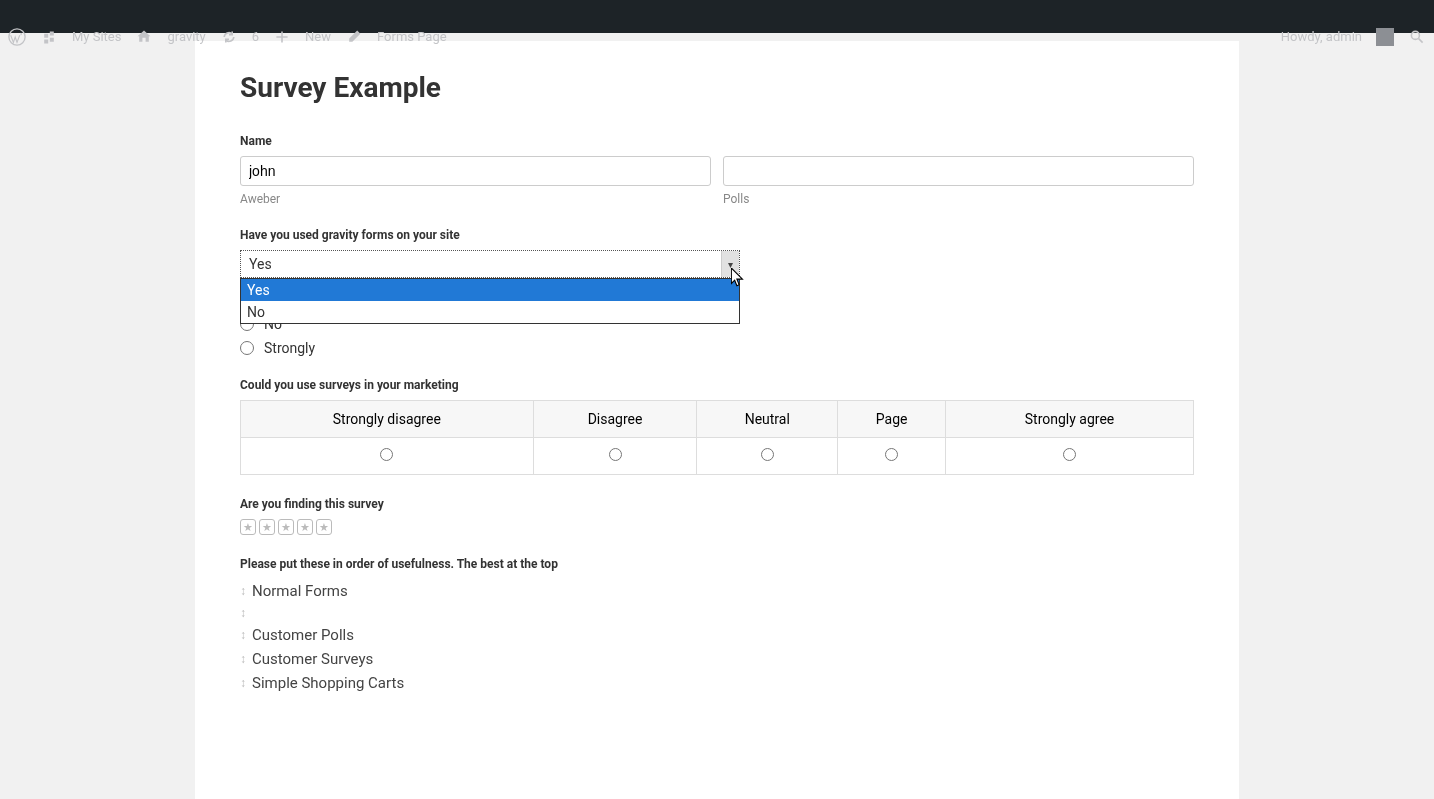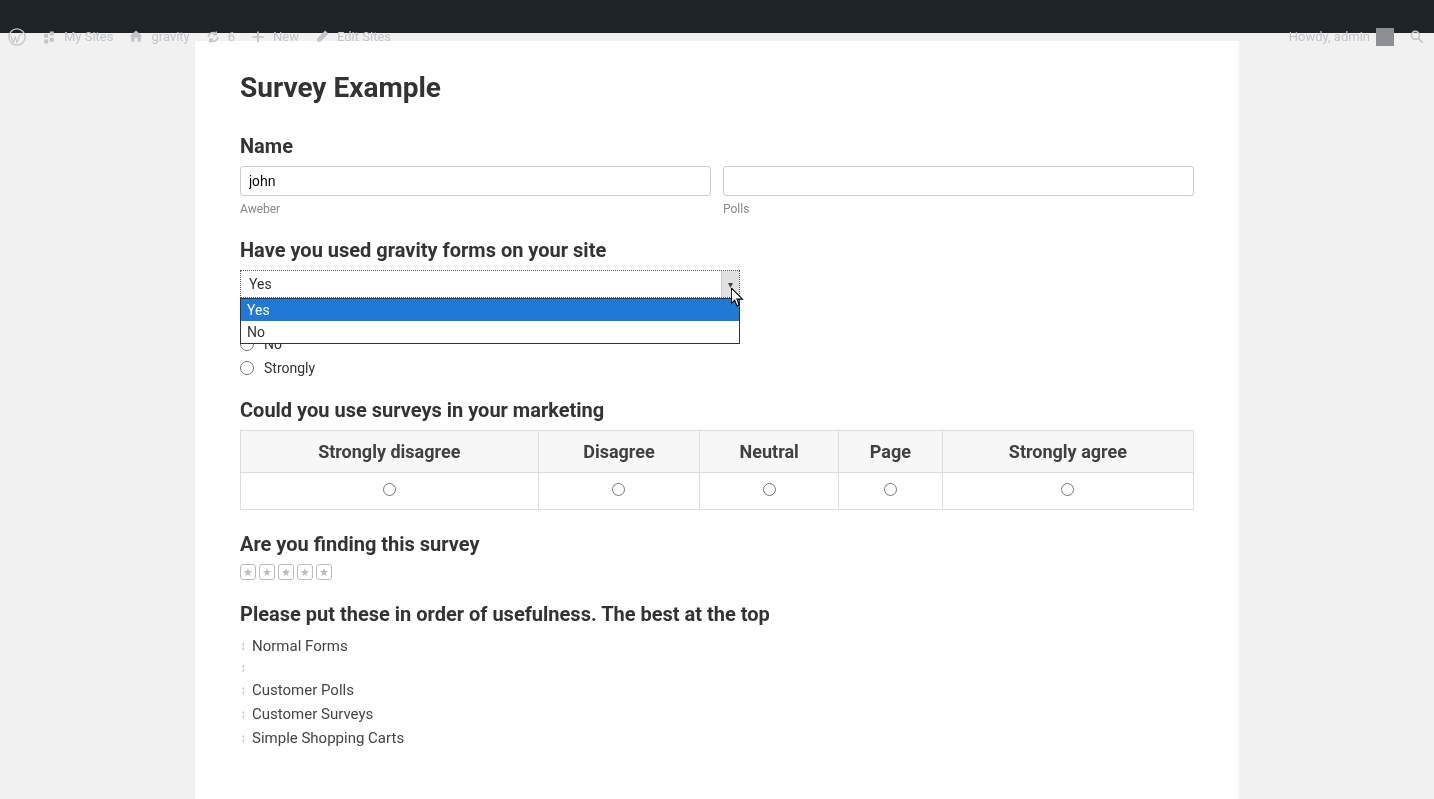--- a/index.html
+++ b/index.html
@@ -20,21 +20,21 @@
     justify-content: space-between;
   }
   .adminbar-left, .adminbar-right {
     display: flex;
     align-items: center;
     gap: 14px;
   }
   .adminbar-item {
     display: flex;
     align-items: center;
-    gap: 6px;
+    gap: 14px;
     cursor: pointer;
     color: #c3c4c7;
     margin-top: 40px;
   }
   .adminbar-icon { width: 18px; height: 18px; display:inline-flex; align-items:center; justify-content:center; }
   .avatar-placeholder { width: 18px; height: 18px; background: #8c8f94; display:inline-block; }
   .content-wrap {
     max-width: 1100px;
     margin: 0 auto;
     padding: 0 20px;
@@ -47,21 +47,21 @@
   }
   .page-title {
     font-size: 28px;
     font-weight: 700;
     color: #333;
     margin-bottom: 30px;
   }
   .field-group { margin-bottom: 22px; }
   .field-label {
     font-weight: 700;
-    font-size: 20px;
+    font-size: 12px;
     color: #333;
     margin-bottom: 8px;
     display: block;
   }
   .name-row {
     display: flex;
     gap: 12px;
   }
   .name-col { flex: 1; }
   .text-input {
@@ -138,23 +138,23 @@
     border-collapse: collapse;
     margin-top: 6px;
   }
   .likert-table th, .likert-table td {
     border: 1px solid #ddd;
     text-align: center;
     padding: 10px 6px;
   }
   .likert-table th {
     background: #f7f7f7;
-    font-weight: 700;
-    color: #404040;
-    font-size: 18px;
+    font-weight: 400;
+    color: #000000;
+    font-size: 14px;
   }
   .star-row {
     display: flex;
     gap: 3px;
     margin-top: 4px;
   }
   .star {
     width: 16px; height: 16px;
     border: 1px solid #bbb;
     border-radius: 3px;
@@ -229,21 +229,21 @@
           </svg>
       </span>
       <span>New</span>
     </div>
     <div class="adminbar-item">
       <span class="adminbar-icon">
         <svg viewBox="0 0 20 20" width="16" height="16" fill="#c3c4c7">
             <path d="M14 2l4 4-10 10H4v-4z"></path>
           </svg>
       </span>
-      <span>Edit Sites</span>
+      <span>Forms Page</span>
     </div>
   </div>
   <div class="adminbar-right">
     <div class="adminbar-item">
       <span>Howdy, admin</span>
       <span class="avatar-placeholder"></span>
     </div>
     <div class="adminbar-item">
       <span class="adminbar-icon">
         <svg viewBox="0 0 20 20" width="16" height="16" fill="none" stroke="#c3c4c7" stroke-width="2">

